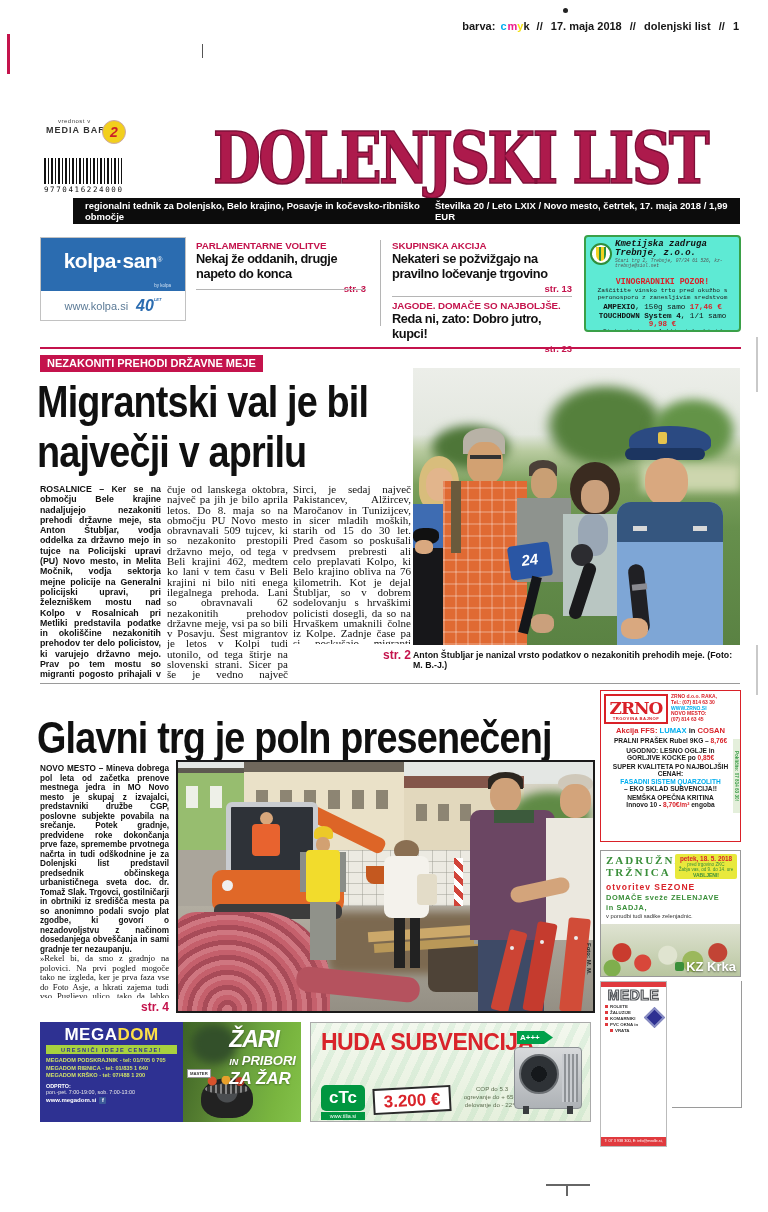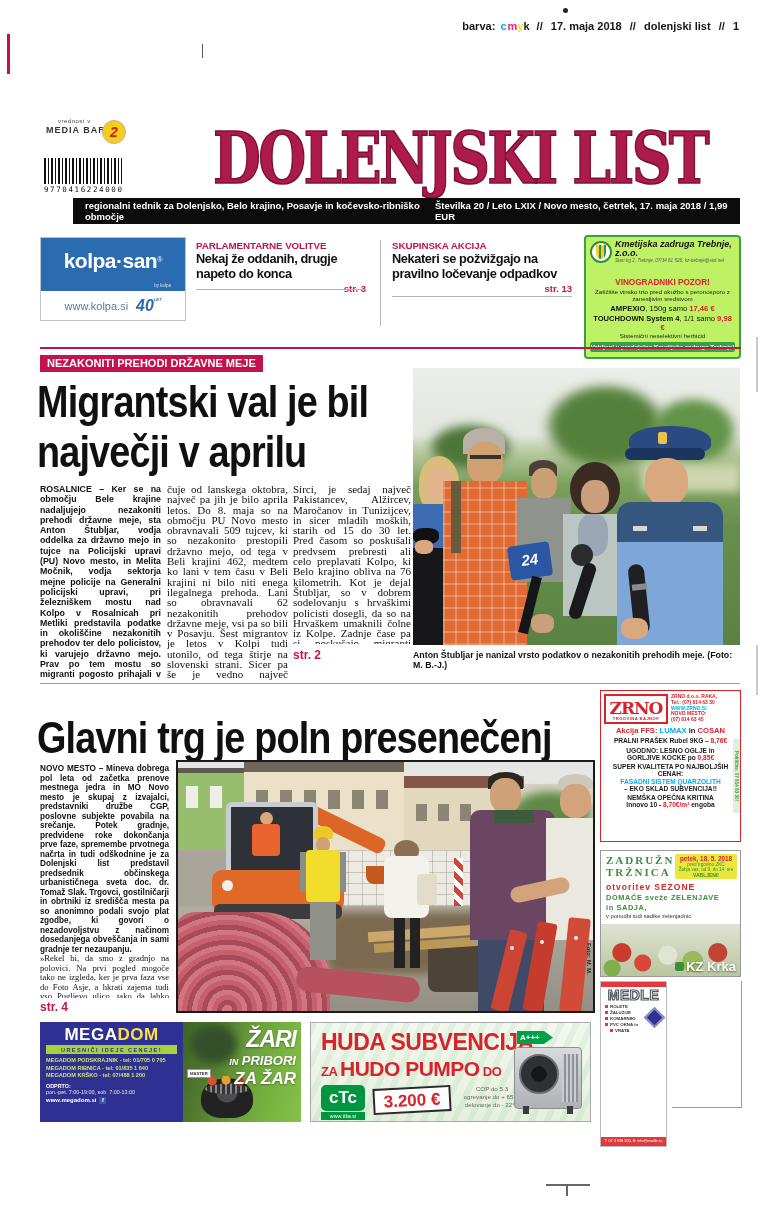--- a/index.html
+++ b/index.html
@@ -42,44 +42,44 @@
   .kolpa-url{ color:#5b7a96; font-size:11px;}
   .kolpa-40{ color:#2b6cb0; font-weight:bold; font-style:italic; font-size:16px;}
   .kolpa-40 small{ font-size:4px; vertical-align:top;}
 
   .teaser{ position:absolute; }
   .teaser .kick{ color:#c4134c; font-weight:bold; font-size:9.8px; letter-spacing:-0.1px;}
   .teaser .ttl{ color:#111; font-weight:bold; font-size:12.8px; line-height:14.8px; letter-spacing:-0.4px; margin-top:1px;}
   .teaser .pg{ color:#c4134c; font-weight:bold; font-size:9.5px; text-align:right; margin-top:1px;}
   .hairline{ position:absolute; background:#b5b5b5; }
 
-  .kz-ad{ position:absolute; left:584px; top:235px; width:157px; height:124px; border:2px solid #3aa048; border-radius:4px; background:#bef264; padding:3px 4px; text-align:center; overflow:hidden;}
+  .kz-ad{ position:absolute; left:584px; top:235px; width:157px; height:97px; border:2px solid #3aa048; border-radius:4px; background:#5eead4; padding:3px 4px; text-align:center; overflow:hidden;font-family:Liberation Mono, monospace;}
   .kz-head{ display:flex; align-items:center; gap:3px; text-align:left;}
   .kz-logo{ width:22px; height:22px; border-radius:50%; border:2px solid #2f8f3b; background:#fff; flex:0 0 auto; display:flex; align-items:center; justify-content:center;}
   .kz-shield{ width:10px; height:14px; background:repeating-linear-gradient(90deg,#f2d21f 0 2.5px,#2f8f3b 2.5px 5px); border-radius:0 0 50% 50%;}
   .kz-name{ font-weight:bold; font-style:italic; font-size:9px; line-height:9px; color:#111;}
   .kz-addr{ font-size:4.6px; color:#555; font-style:italic; text-align:left;}
-  .kz-alert{ color:#d9232a; font-weight:bold; font-size:8.2px; margin-top:15px;}
+  .kz-alert{ color:#d9232a; font-weight:bold; font-size:8.2px; margin-top:9px;}
   .kz-body{ font-size:6.2px; line-height:7px; color:#222; margin-top:1px;}
   .kz-offer{ font-size:7.6px; font-weight:bold; margin-top:1.5px; color:#111;}
   .kz-offer .pr{ color:#d9232a;}
   .kz-sub{ font-size:6.2px; color:#222;}
   .kz-foot{ background:#3aa048; color:#fff; font-size:6.2px; font-weight:bold; border-radius:2px; margin-top:2.5px; padding:1.5px 0;}
 
   .red-rule{ position:absolute; left:40px; top:347px; width:701px; height:2px; background:#c4134c;}
 
   
   .tag{ position:absolute; background:#c4134c; color:#fff; font-weight:bold; font-size:11px; padding:2px 7px 3px; letter-spacing:0;}
   .headline{ position:absolute; font-weight:bold; color:#101010; font-size:45px; line-height:50px; letter-spacing:-1px; white-space:pre-line; transform:scaleX(0.84); transform-origin:left top;}
   .col{ position:absolute; overflow:hidden; }
   .lead{ font-weight:bold; font-size:8.8px; line-height:10.3px; text-align:justify; color:#111;}
   .serif{ font-family:"Liberation Serif",serif; font-size:11px; line-height:10.3px; text-align:justify; color:#111; white-space:pre-line;}
   .lead2{ font-weight:bold; font-size:8.2px; line-height:9.5px; text-align:justify;}
   .serif2{ font-family:"Liberation Serif",serif; font-size:8.6px; line-height:9.5px; text-align:justify; white-space:pre-line;}
-  .pageref{ position:absolute; color:#c4134c; font-weight:bold; font-size:12px; }
+  .pageref{ position:absolute; color:#c4134c; font-weight:bold; font-size:12px; text-align:right;}
   .caption{ position:absolute; font-weight:bold; font-size:8.8px; line-height:10px; color:#111;}
   .divider{ position:absolute; background:#9a9a9a; }
 
   
   .photo{ position:absolute; overflow:hidden; }
   .photo .s{ position:absolute; }
   .ph1-bg{ inset:0; background:linear-gradient(180deg,#eceee9 0%,#e3e7df 24%,#b9cba0 30%,#7ba05c 42%,#668f4c 58%,#5a8243 100%);}
   .blur4{ filter:blur(4px);} .blur5{ filter:blur(5px);}
   .ph2{ border:2px solid #1a1a1a; background:#aaa59b;}
   .vcredit{ position:absolute; right:1px; bottom:36px; writing-mode:vertical-rl; font-size:6px; font-weight:bold; color:#222;}
@@ -140,21 +140,21 @@
   .mega-hours{ color:#e8e8e8; font-size:5.4px;}
   .mega-url{ color:#fff; font-weight:bold; font-size:6px; margin-top:2px;}
   .fb{ display:inline-block; width:7px; height:7px; background:#3b5998; color:#fff; font-size:5.5px; text-align:center; line-height:7px; font-weight:bold; border-radius:1px; margin-left:3px;}
 
   .zar-ad{ position:absolute; left:183px; top:1022px; width:118px; height:100px; overflow:hidden;
     background:linear-gradient(105deg,#3e6426 0%,#567f31 30%,#6ba33e 55%,#79b53f 78%,#84c24a 100%);}
   .zar-person{ position:absolute; left:8px; top:2px; width:46px; height:40px; background:#33502a; border-radius:50%; filter:blur(4px);}
   .zar-grill{ position:absolute; left:18px; bottom:4px; width:52px; height:40px; background:radial-gradient(circle at 50% 35%,#4a4d50 0 10px,#222 11px 100%); border-radius:50% 50% 40% 40%;}
   .zar-grate{ position:absolute; left:22px; bottom:28px; width:44px; height:10px; background:repeating-linear-gradient(90deg,#888 0 2px,#333 2px 5px); border-radius:50%;}
   .zar-food{ position:absolute; left:20px; bottom:36px; width:46px; height:10px; background:radial-gradient(circle at 20% 50%,#d8522b 0 4px,transparent 5px),radial-gradient(circle at 50% 40%,#e8a02b 0 4px,transparent 5px),radial-gradient(circle at 80% 55%,#c23b24 0 4px,transparent 5px);}
-  .zar-txt{ position:absolute; right:5px; top:6px; text-align:right; color:#fff; font-style:italic; font-weight:bold; text-shadow:0 1px 2px rgba(0,0,0,.35); line-height:1;}
+  .zar-txt{ position:absolute; right:5px; top:6px; text-align:left; color:#fff; font-style:italic; font-weight:bold; text-shadow:0 1px 2px rgba(0,0,0,.35); line-height:1;}
   .zar-l1{ font-size:23px; letter-spacing:-1px;}
   .zar-l2{ font-size:13px; margin-top:3px;}
   .zar-l2 .sm{ font-size:9px;}
   .zar-l3{ font-size:17px; margin-top:3px;}
   .zar-brand{ position:absolute; left:4px; bottom:44px; background:#fff; color:#333; font-size:4.2px; font-weight:bold; padding:1px 2px; border:0.5px solid #999;}
 
   .ctc-ad{ position:absolute; left:310px; top:1022px; width:281px; height:100px; border:1px solid #aaa; overflow:hidden;
     background:repeating-linear-gradient(115deg,rgba(0,150,60,.07) 0 6px,rgba(255,255,255,0) 6px 14px),linear-gradient(180deg,#f3f8ee,#e6f0dd);}
   .ctc-t1{ position:absolute; left:10px; top:6px; color:#d9232a; font-weight:bold; font-size:23px; letter-spacing:-0.5px;}
   .ctc-t2{ position:absolute; left:10px; top:34px; color:#d9232a; font-weight:bold; font-size:21px; letter-spacing:-0.5px;}
@@ -225,24 +225,29 @@
 
   <div class="teaser" style="left:196px;top:240px;width:170px;">
     <div class="kick">PARLAMENTARNE VOLITVE</div>
     <div class="ttl">Nekaj že oddanih, drugje napeto do konca</div>
     <div class="pg">str. 3</div>
   </div>
   <div class="hairline" style="left:196px;top:289px;width:170px;height:1px;"></div>
   <div class="hairline" style="left:380px;top:240px;width:1px;height:86px;"></div>
   <div class="teaser" style="left:392px;top:240px;width:180px;">
     <div class="kick">SKUPINSKA AKCIJA</div>
-    <div class="ttl">Nekateri se požvižgajo na pravilno ločevanje odpadkov</div>
+    <div class="ttl">Nekateri se požvižgajo na pravilno ločevanje trgovino</div>
     <div class="pg">str. 13</div>
   </div>
   <div class="hairline" style="left:392px;top:296px;width:180px;height:1px;"></div>
+  <div class="teaser" style="left:392px;top:300px;width:180px;">
+    <div class="kick">JAGODE. DOMAČE SO NAJBOLJŠE.</div>
+    <div class="ttl">Reda ni, zato: Dobro jutro, kupci!</div>
+    <div class="pg">str. 23</div>
+  </div>
 
   <div class="kz-ad">
     <div class="kz-head">
       <div class="kz-logo">
           <div class="kz-shield"></div>
         </div>
       <div>
         <div class="kz-name">Kmetijska zadruga Trebnje, z.o.o.</div>
         <div class="kz-addr">Stari trg 2, Trebnje, 07/34 61 526, kz-trebnje@siol.net</div>
       </div>
@@ -494,21 +499,20 @@
     <div class="zar-brand">MASTER</div>
     <div class="zar-txt">
       <div class="zar-l1">ŽARI</div>
       <div class="zar-l2"><span class="sm">IN</span><span> PRIBORI</span></div>
       <div class="zar-l3">ZA ŽAR</div>
     </div>
   </div>
 
   <div class="ctc-ad">
     <div class="ctc-t1">HUDA SUBVENCIJA</div>
-    <div class="ctc-t2"><span class="sm">ZA </span><span>HUDO PUMPO</span><span class="sm"> DO</span></div>
     <div class="ctc-logo">cTc</div>
     <div class="ctc-url">www.tilia.si</div>
     <div class="ctc-price">3.200 €</div>
     <div class="ctc-specs">
       <div>COP do 5.3</div>
       <div>ogrevanje do + 65°C</div>
       <div>delovanje do - 22°C</div>
     </div>
     <div class="ctc-energy">A+++</div>
     <div class="ctc-pump">

